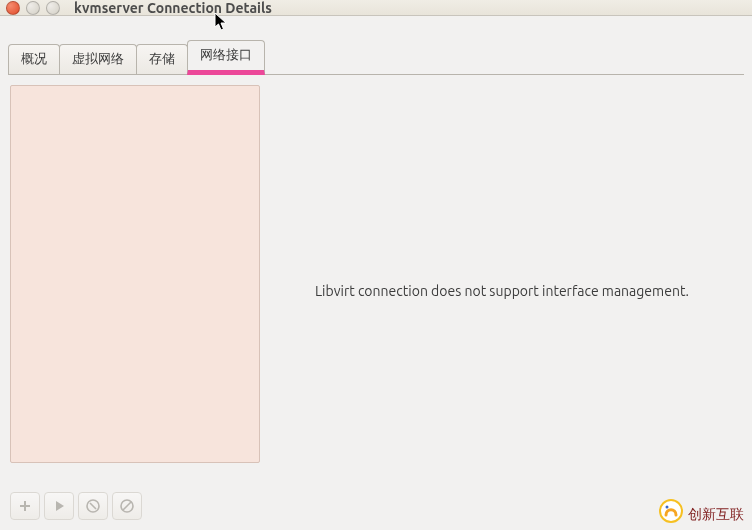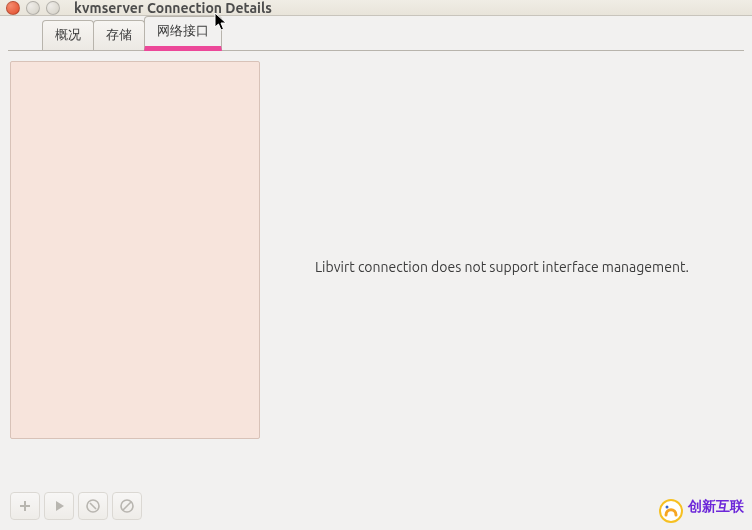--- a/index.html
+++ b/index.html
@@ -42,24 +42,23 @@
     }
     .cursor {
       position: absolute;
       left: 214px;
       top: 12px;
       pointer-events: none;
       z-index: 100;
     }
     .tabs {
       display: flex;
-      padding: 0 8px 0 8px;
+      padding: 24px 8px 0 8px;
       gap: 0;
       align-items: flex-end;
-      margin-left: 34px;
     }
     .tab {
       padding: 5px 12px 6px 12px;
       border: 1px solid #b8b4ac;
       border-bottom: none;
       background: linear-gradient(to bottom, #f7f5f2, #ece9e4);
       color: #3c3c3c;
       font-size: 13px;
       border-top-left-radius: 4px;
       border-top-right-radius: 4px;
@@ -114,25 +113,25 @@
       background: linear-gradient(to bottom, #fdfcfb, #ece9e3);
       display: flex; align-items: center; justify-content: center;
       opacity: 0.55;
       cursor: default;
     }
     .watermark {
       position: absolute;
       right: 8px;
       bottom: 6px;
       display: flex;
-      align-items: flex-start;
+      align-items: flex-end;
       gap: 4px;
       font-size: 14px;
-      color: #6d28d9;
-      font-weight: bold;
+      color: #7f1d1d;
+      font-weight: normal;
     }
     .wm-icon {
       width: 26px; height: 26px;
       position: relative;
     }
   </style>
 </head>
 <body>
 
 <div class="titlebar">
@@ -143,20 +142,21 @@
   </div>
   <div class="title">kvmserver Connection Details</div>
 </div>
 
 <svg class="cursor" width="16" height="22" viewBox="0 0 16 22">
   <path d="M1 1 L1 15 L4.5 12 L7 18 L9.5 17 L7 11 L12 11 Z" fill="#000" stroke="#fff" stroke-width="1"></path>
 </svg>
 
 <div class="tabs">
   <div class="tab">概况</div>
+  <div class="tab">虚拟网络</div>
   <div class="tab">存储</div>
   <div class="tab active">网络接口</div>
 </div>
 <div class="tab-strip-border"></div>
 
 <div class="content">
   <div class="side-panel"></div>
   <div class="main-panel">
     <span>Libvirt connection does not support interface management.</span>
   </div>

